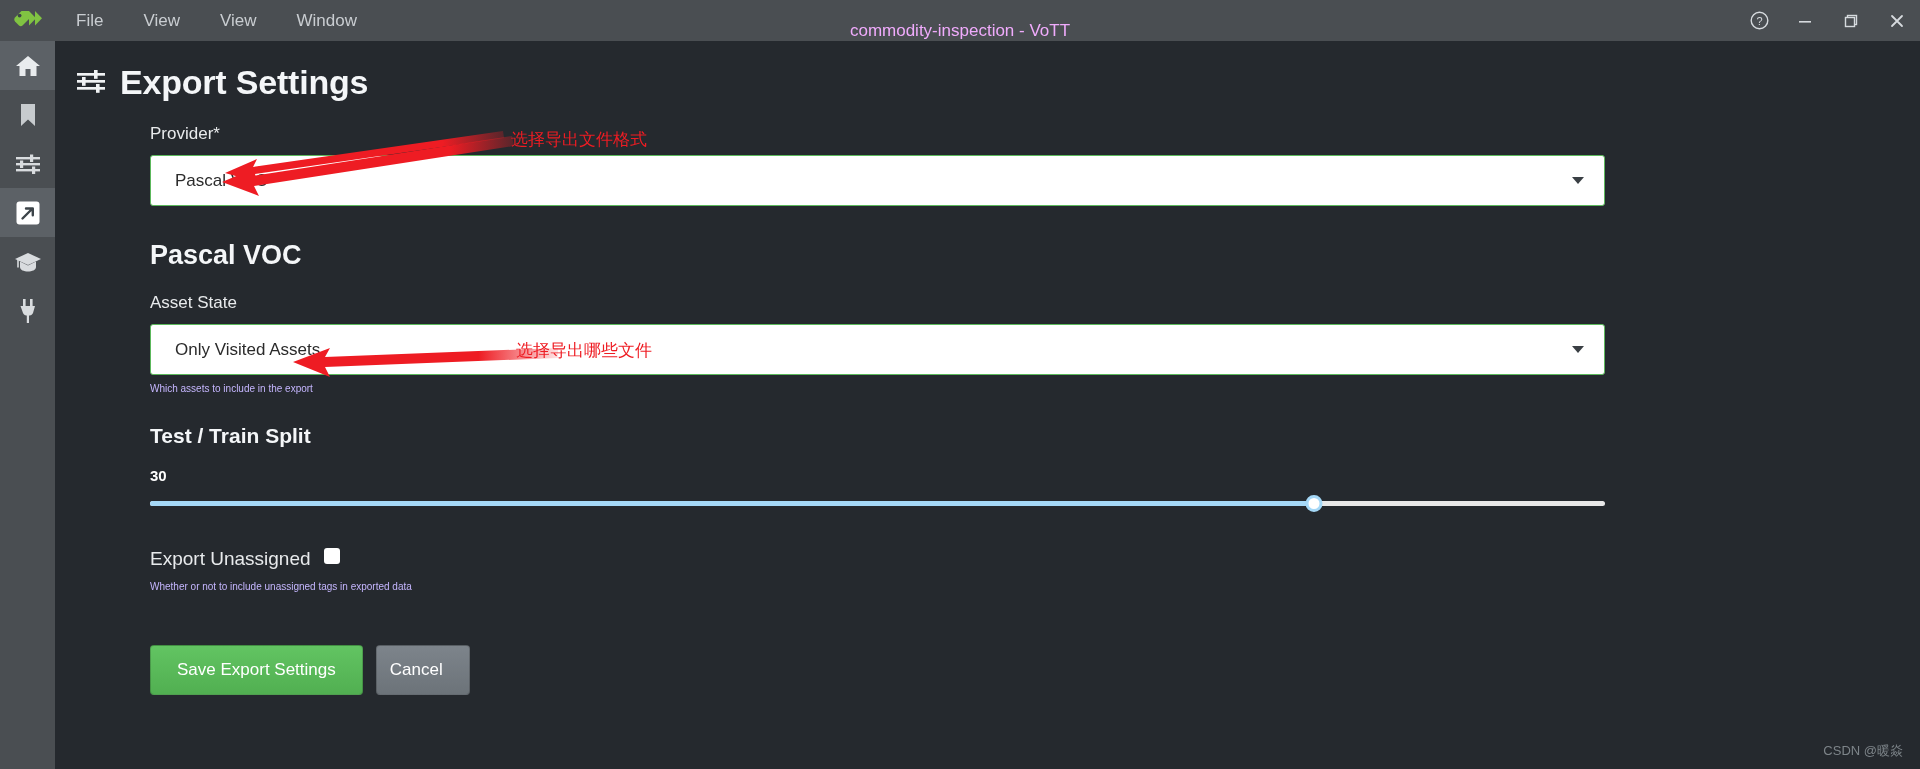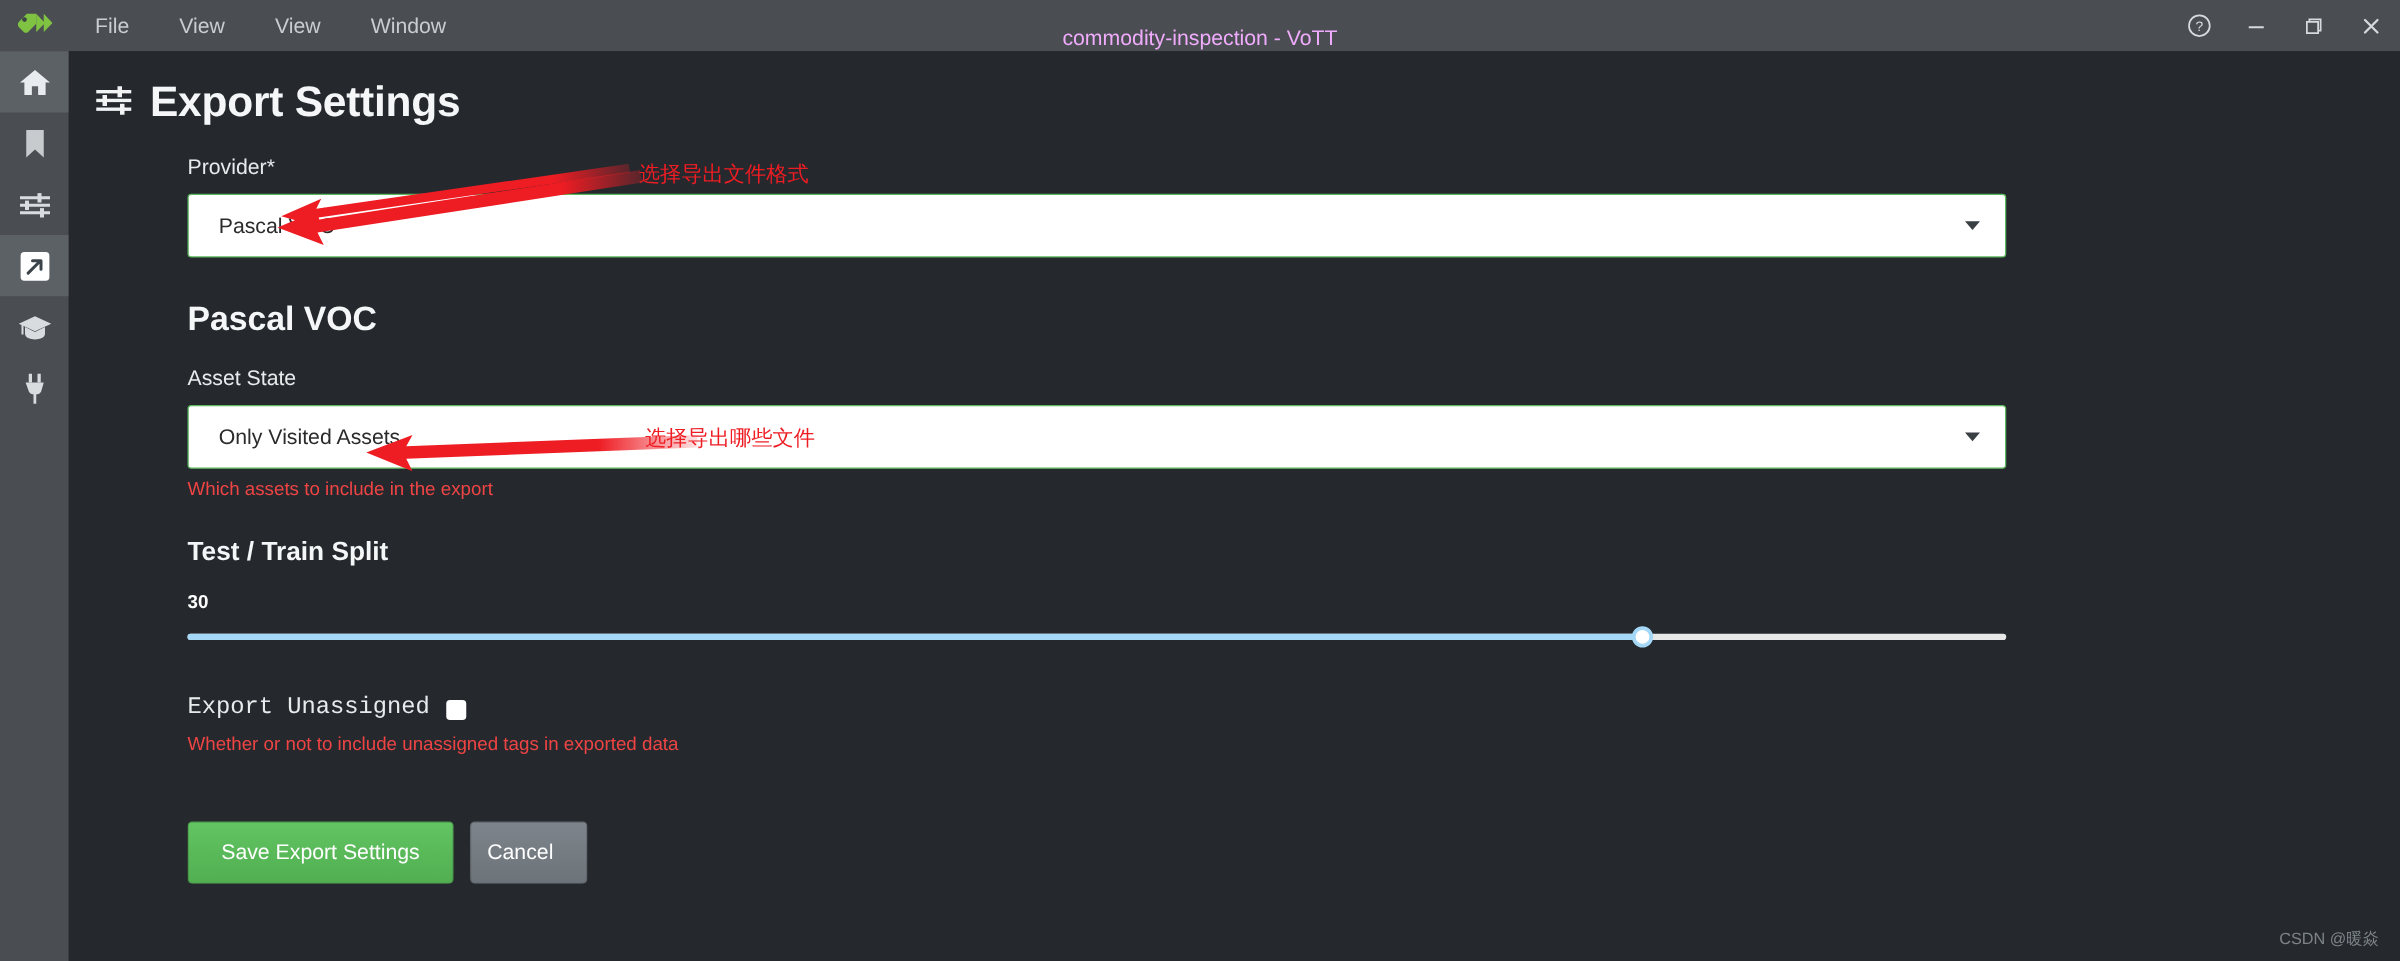--- a/index.html
+++ b/index.html
@@ -91,21 +91,21 @@
   }
   .select-value { color: #2b2b2b; font-size: 17px; flex: 1; }
   .select-caret {
     width: 0; height: 0;
     border-left: 6px solid transparent;
     border-right: 6px solid transparent;
     border-top: 7px solid #3a3f44;
     margin-right: 6px;
   }
   .helper-text {
-    color: #ef4444; font-size: 15px; margin-top: 8px;
+    color: #c4b5fd; font-size: 10px; margin-top: 8px;
   }
   .section-title {
     color: #f4f6f8; font-size: 27px; font-weight: bold;
     margin: 34px 0 22px 0;
   }
 
   
   .slider-value {
     color: #ffffff; font-size: 15px; font-weight: bold;
     margin-top: 19px; margin-bottom: 11px;
@@ -125,23 +125,22 @@
   .slider-handle {
     position: absolute; top: 0;
     width: 17px; height: 17px; border-radius: 50%;
     background: #ffffff; border: 3px solid #a5d8f7;
     transform: translateX(-50%);
     cursor: pointer;
   }
 
   
   .check-row {
-    display: flex; align-items: flex-end;
+    display: flex; align-items: flex-start;
     margin-top: 37px;
-    font-family: Liberation Mono, monospace;
   }
   .check-label { color: #e8eaec; font-size: 19px; margin-right: 13px; }
   .checkbox {
     width: 16px; height: 16px;
     background: #ffffff; border-radius: 3px;
     cursor: pointer;
   }
 
   
   .btn-row { display: flex; margin-top: 53px; }

